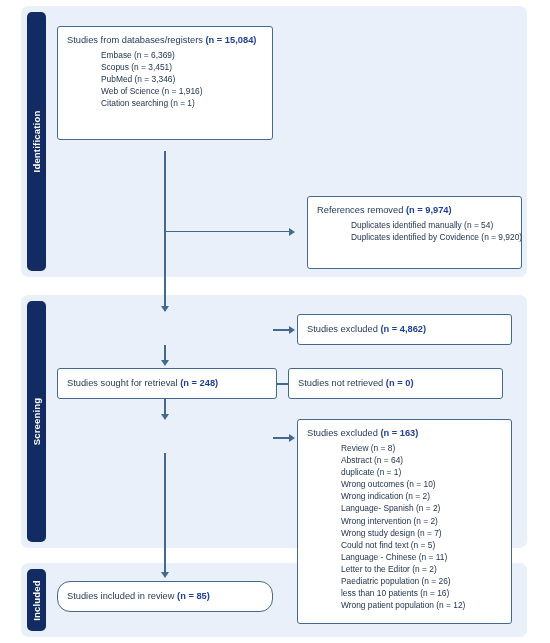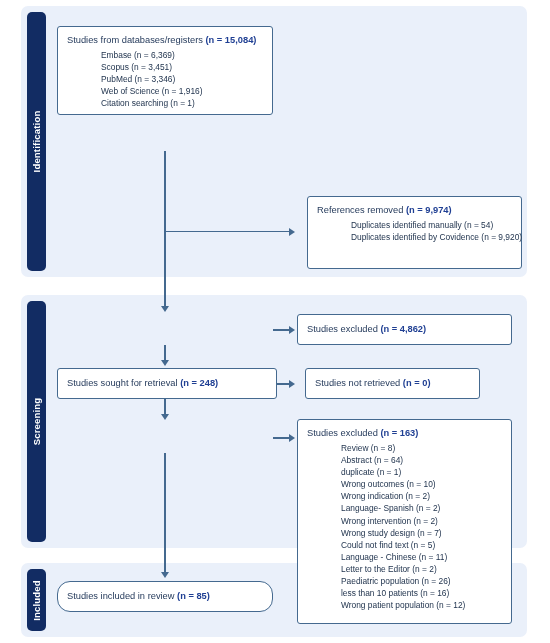--- a/index.html
+++ b/index.html
@@ -69,26 +69,26 @@
   }
   .sublist li{
     font-size:8.4px;
     color:#22354f;
     line-height:12.1px;
     white-space:nowrap;
     margin-left:12px;
   }
 
   
-  #box-databases   {left:57px;  top:26px;  width:216px; height:89px;}
+  #box-databases   {left:57px;  top:26px;  width:216px; height:114px;}
   #box-removed     {left:307px; top:196px; width:215px; height:73px;}
   #box-screened    {left:57px;  top:314px; width:216px; height:31px;}
   #box-excluded1   {left:297px; top:314px; width:215px; height:31px;}
   #box-retrieval   {left:57px;  top:368px; width:220px; height:31px;}
-  #box-notretrieved{left:305px; top:368px; width:175px; height:31px;}
+  #box-notretrieved{left:288px; top:368px; width:215px; height:31px;}
   #box-eligibility {left:57px;  top:422px; width:216px; height:31px;}
   #box-excluded2   {left:297px; top:419px; width:215px; height:205px;}
   #box-included    {left:57px;  top:581px; width:216px; height:31px;border-radius:13px;}
 
   .vcenter{display:flex;align-items:center;height:100%;}
 
   
   .conn{position:absolute;background:#44698f;}
   .vline{width:1.3px;}
   .hline{height:1.3px;}

